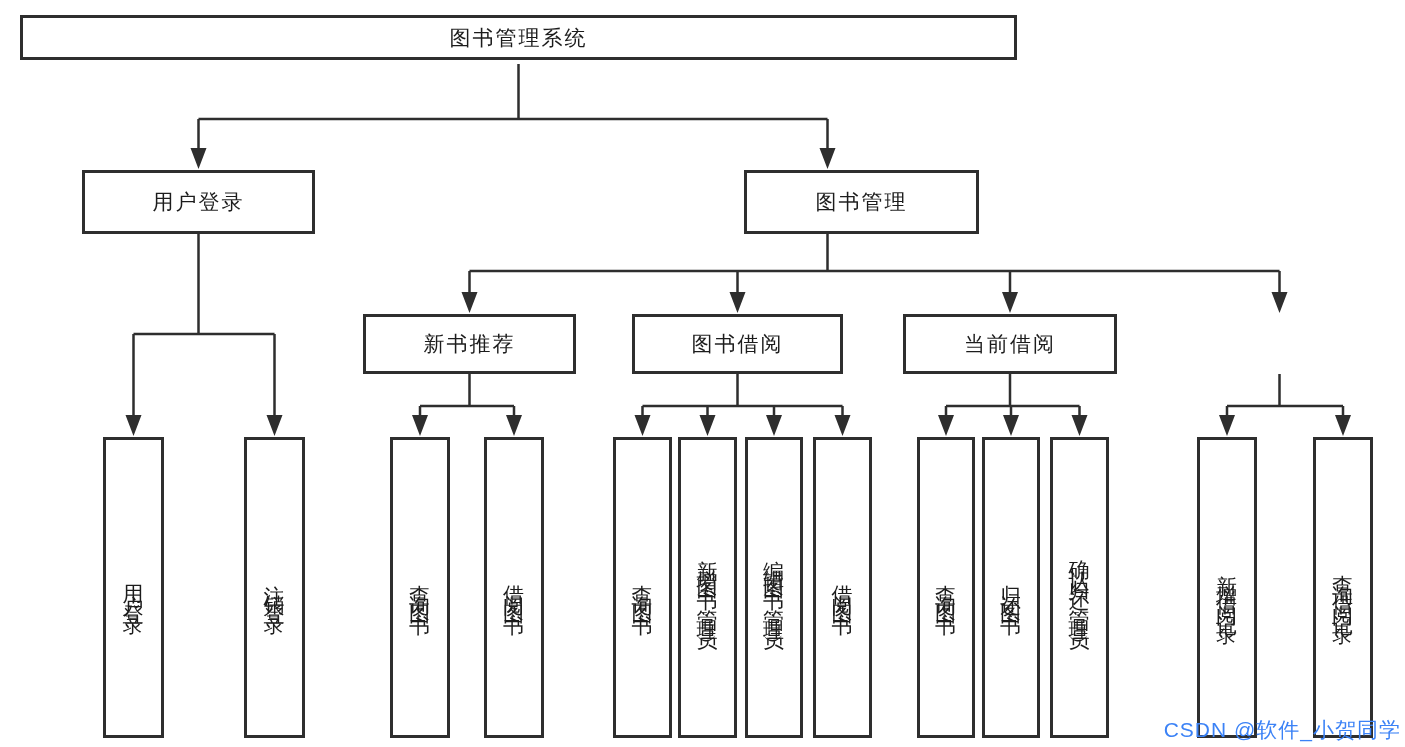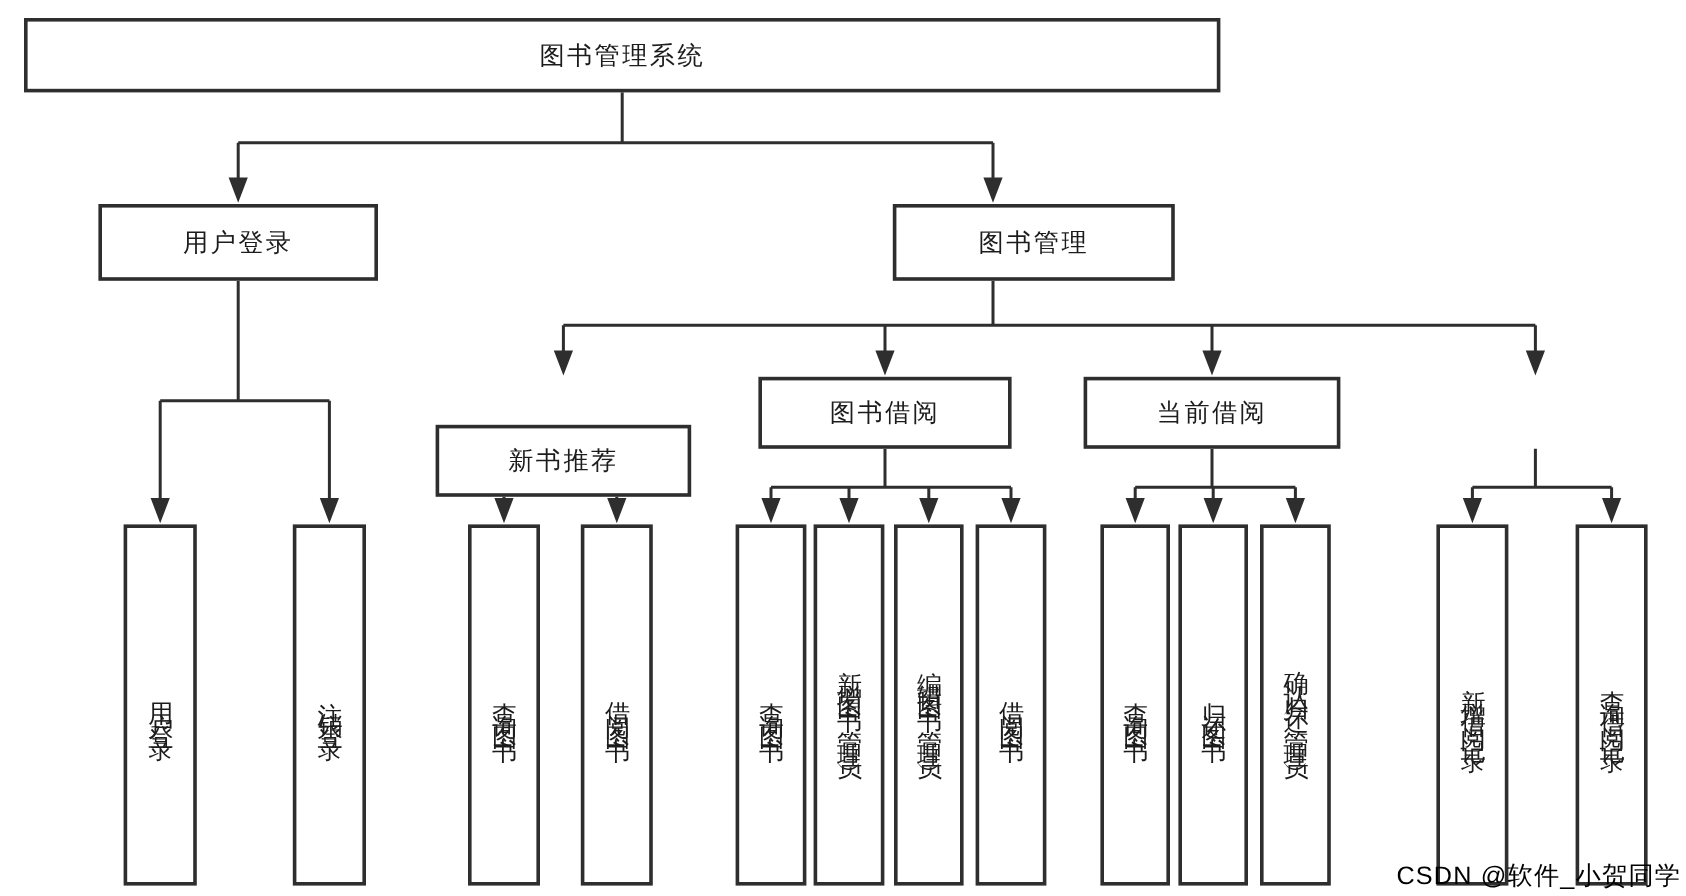--- a/index.html
+++ b/index.html
@@ -42,24 +42,24 @@
   .leaf .vlabel {
     writing-mode: vertical-rl;
     text-orientation: mixed;
     font-size: 21px;
     line-height: 1.2;
     letter-spacing: 10px;
     color: #1c1c1c;
     white-space: nowrap;
   }
   
-  #n-root        { left: 20px;   top: 15px;  width: 997px; height: 62px; }
+  #n-root        { left: 20px;   top: 15px;  width: 997px; height: 45px; }
   #n-user-login  { left: 82px;   top: 170px; width: 233px; height: 64px; }
   #n-book-mgmt   { left: 744px;  top: 170px; width: 235px; height: 64px; }
-  #n-new-book    { left: 363px;  top: 314px; width: 213px; height: 60px; margin-top: 40px; }
+  #n-new-book    { left: 363px;  top: 314px; width: 213px; height: 60px; }
   #n-borrow      { left: 632px;  top: 314px; width: 211px; height: 60px; }
   #n-current     { left: 903px;  top: 314px; width: 214px; height: 60px; }
   #n-records     { left: 1173px; top: 314px; width: 213px; height: 60px; }
   
   .leaf { top: 437px; height: 301px; }
   #l-g1a { left: 103px;  width: 61px; }
   #l-g1b { left: 244px;  width: 61px; }
   #l-g2a { left: 390px;  width: 60px; }
   #l-g2b { left: 484px;  width: 60px; }
   #l-g3a { left: 613px;  width: 59px; }
@@ -69,21 +69,21 @@
   #l-g4a { left: 917px;  width: 58px; }
   #l-g4b { left: 982px;  width: 58px; }
   #l-g4c { left: 1050px; width: 59px; }
   #l-g5a { left: 1197px; width: 60px; }
   #l-g5b { left: 1313px; width: 60px; }
   .watermark {
     position: absolute;
     right: 4px;
     top: 716px;
     font-size: 21px;
-    color: #000000;
+    color: #3b82f6;
     letter-spacing: 1px;
     z-index: 3;
     white-space: nowrap;
   }
 </style>
 </head>
 <body>
 
 <div class="canvas">
 

